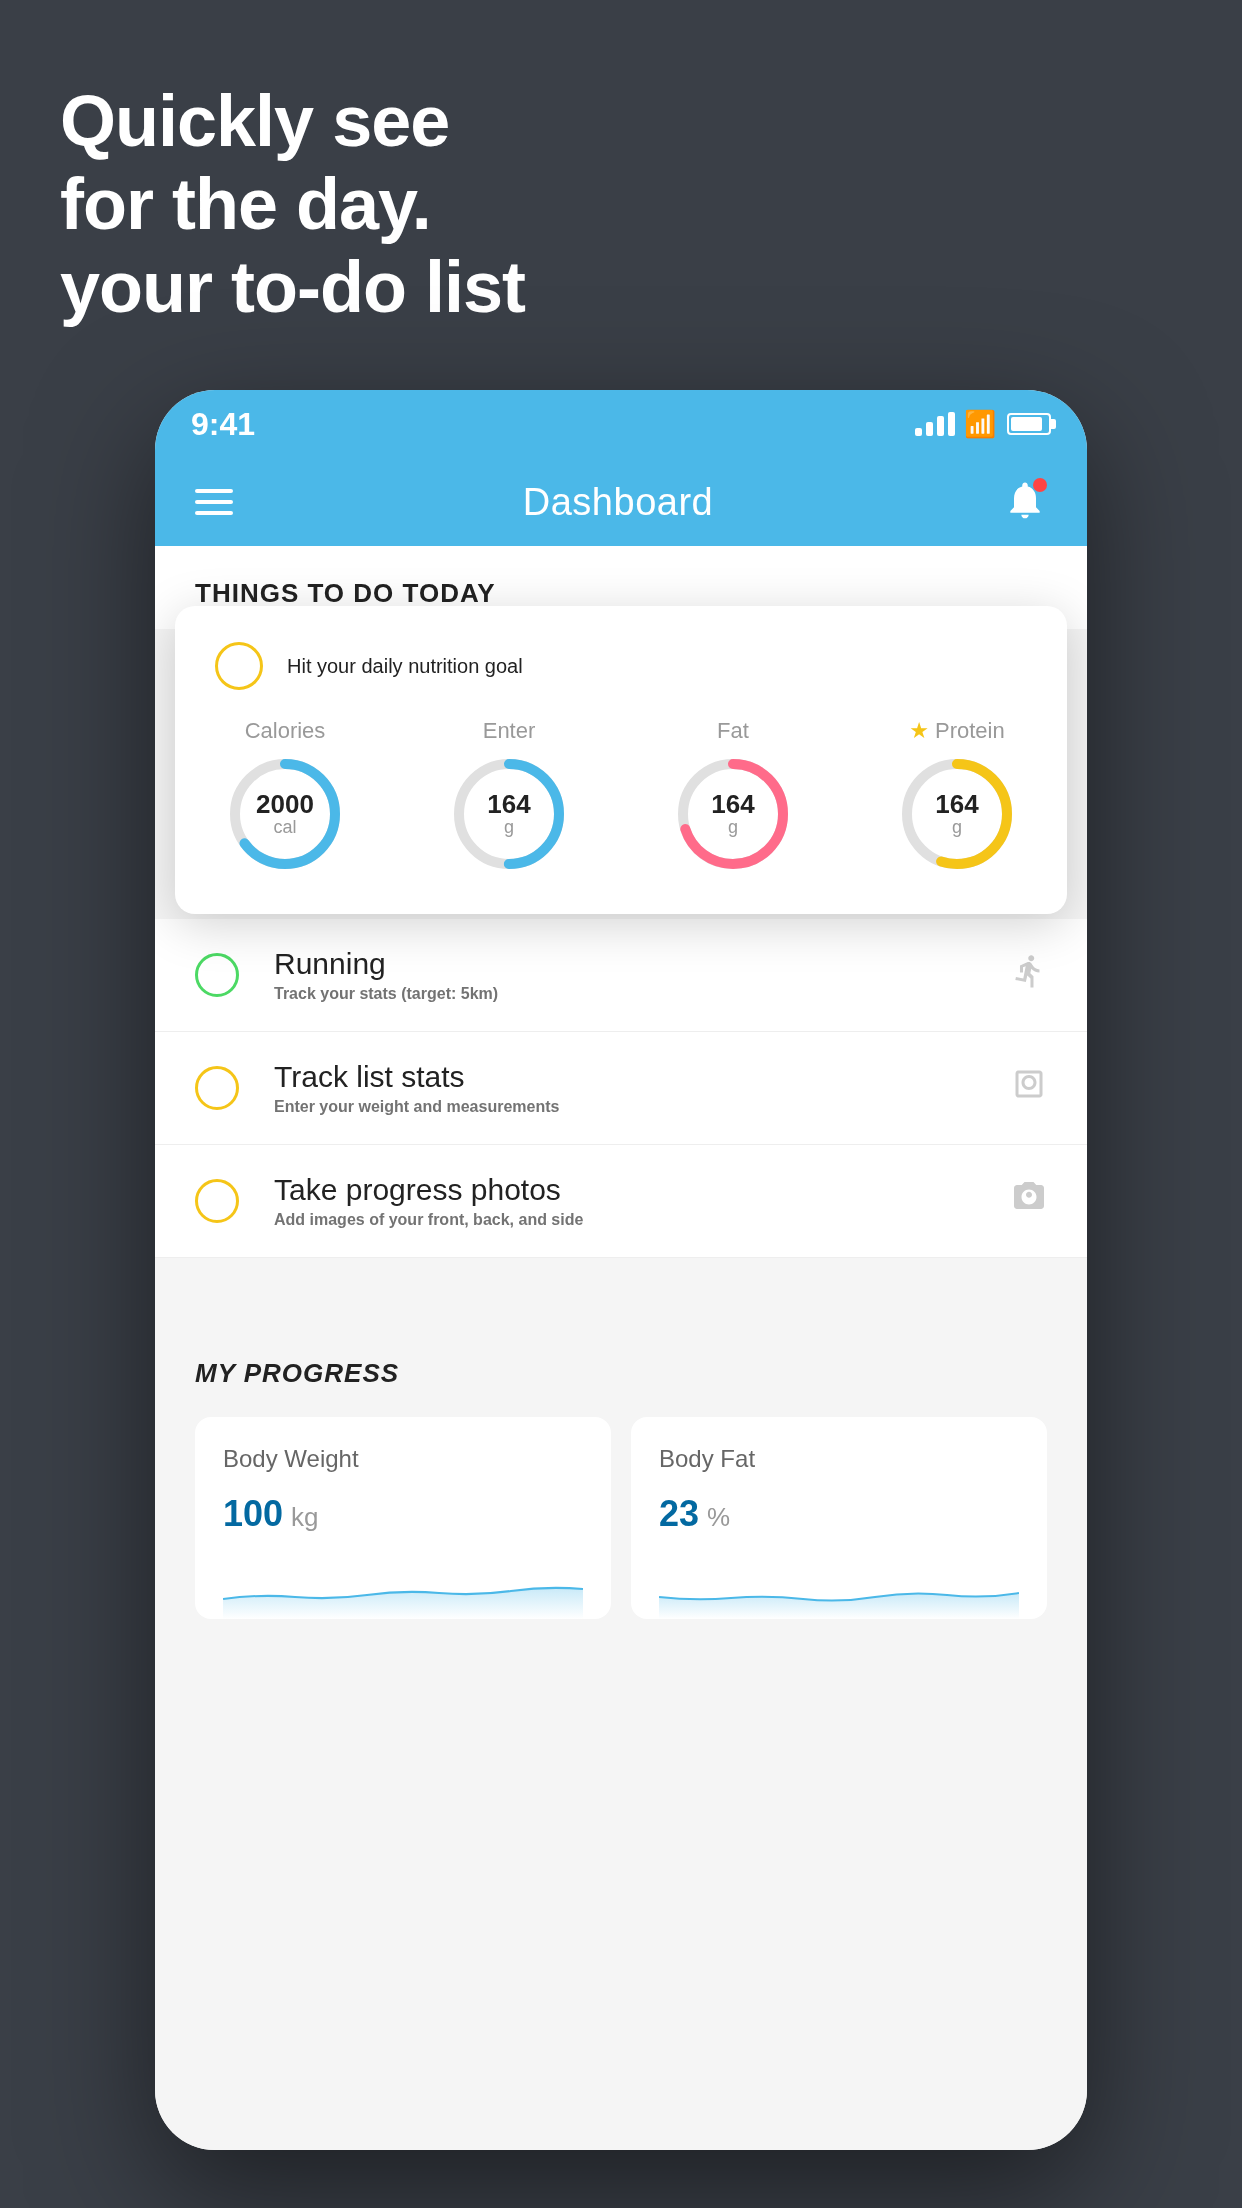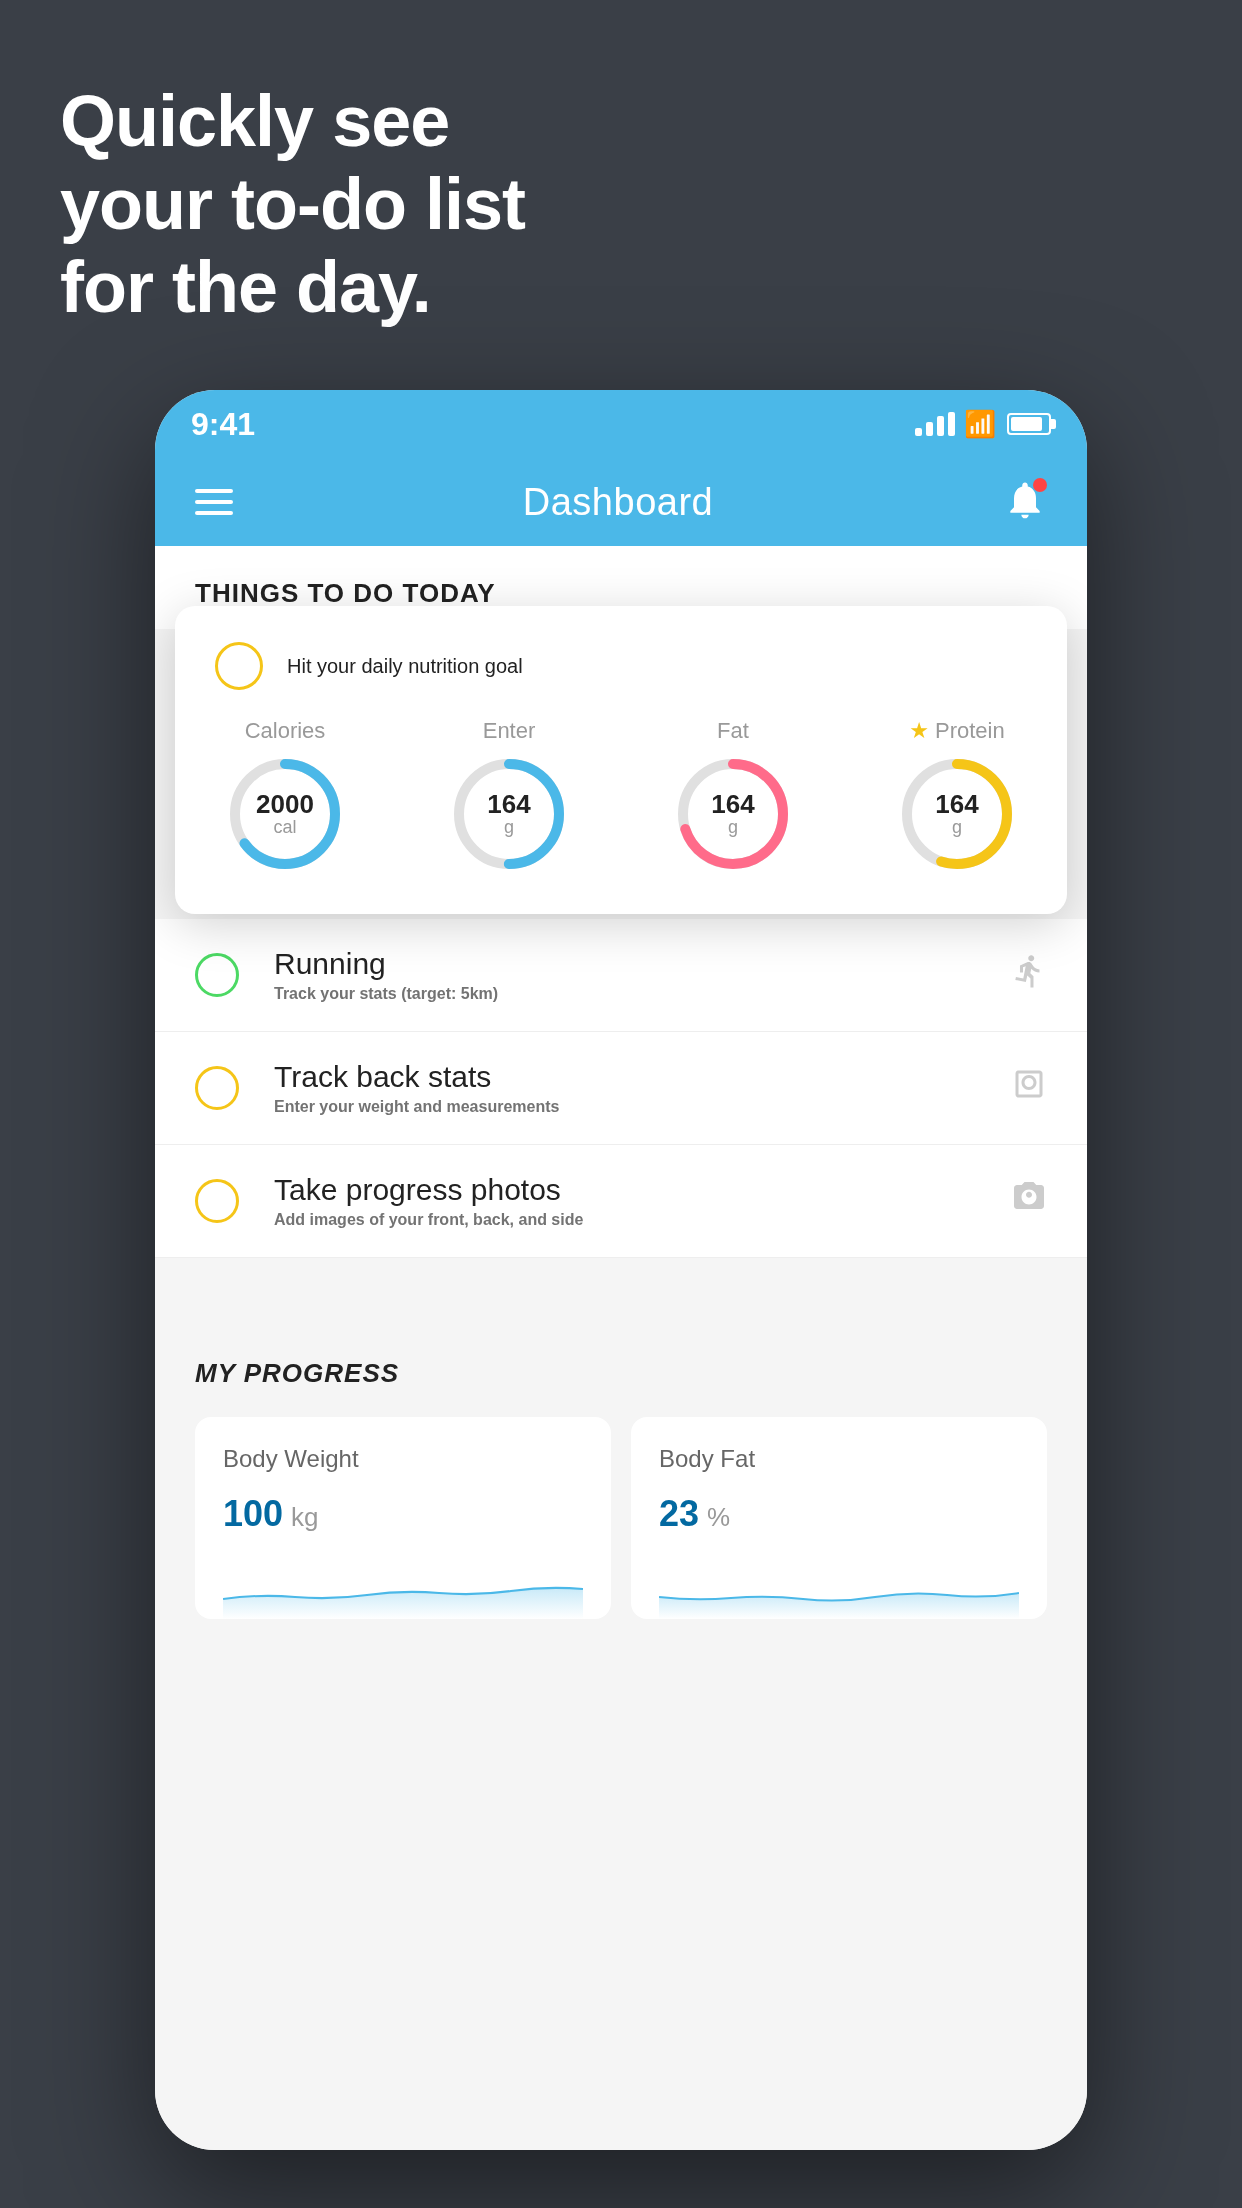--- a/index.html
+++ b/index.html
@@ -357,22 +357,22 @@
       height: 60px;
     }
   </style>
 </head>
 <body>
 
 <div style="position:absolute;inset:0;background:#3a3f47;"></div>
 
 <div class="headline">
   <div>Quickly see</div>
+  <div>for the day.</div>
   <div>your to-do list</div>
-  <div>for the day.</div>
 </div>
 
 <div class="phone">
 
   <div class="status-bar">
     <span class="status-time">9:41</span>
     <div class="status-icons">
       <div class="signal-bars">
         <div class="signal-bar" style="height:8px;"></div>
         <div class="signal-bar" style="height:14px;"></div>
@@ -486,21 +486,21 @@
         <span class="list-icon">
           <svg width="36" height="36" viewBox="0 0 24 24" fill="#ccc">
             <path d="M13.49 5.48c1.1 0 2-.9 2-2s-.9-2-2-2-2 .9-2 2 .9 2 2 2zm-3.6 13.9l1-4.4 2.1 2v6h2v-7.5l-2.1-2 .6-3c1.3 1.5 3.3 2.5 5.5 2.5v-2c-1.9 0-3.5-1-4.3-2.4l-1-1.6c-.4-.6-1-1-1.7-1-.3 0-.5.1-.8.1l-5.2 2.2v4.7h2v-3.4l1.8-.7-1.6 8.1-4.9-1-.4 2 7 1.4z"></path>
           </svg>
         </span>
       </div>
 
       <div class="list-item">
         <div class="list-circle-yellow"></div>
         <div class="list-text">
-          <div class="list-item-title">Track back stats</div>
+          <div class="list-item-title">Track list stats</div>
           <div class="list-item-sub">Enter your weight and measurements</div>
         </div>
         <span class="list-icon">
           <svg width="36" height="36" viewBox="0 0 24 24" fill="#ccc">
             <path d="M19 3H5c-1.1 0-2 .9-2 2v14c0 1.1.9 2 2 2h14c1.1 0 2-.9 2-2V5c0-1.1-.9-2-2-2zm0 16H5V5h14v14zM12 6c-2.76 0-5 2.24-5 5s2.24 5 5 5 5-2.24 5-5-2.24-5-5-5zm0 8c-1.66 0-3-1.34-3-3s1.34-3 3-3 3 1.34 3 3-1.34 3-3 3z"></path>
           </svg>
         </span>
       </div>
 
       <div class="list-item">

